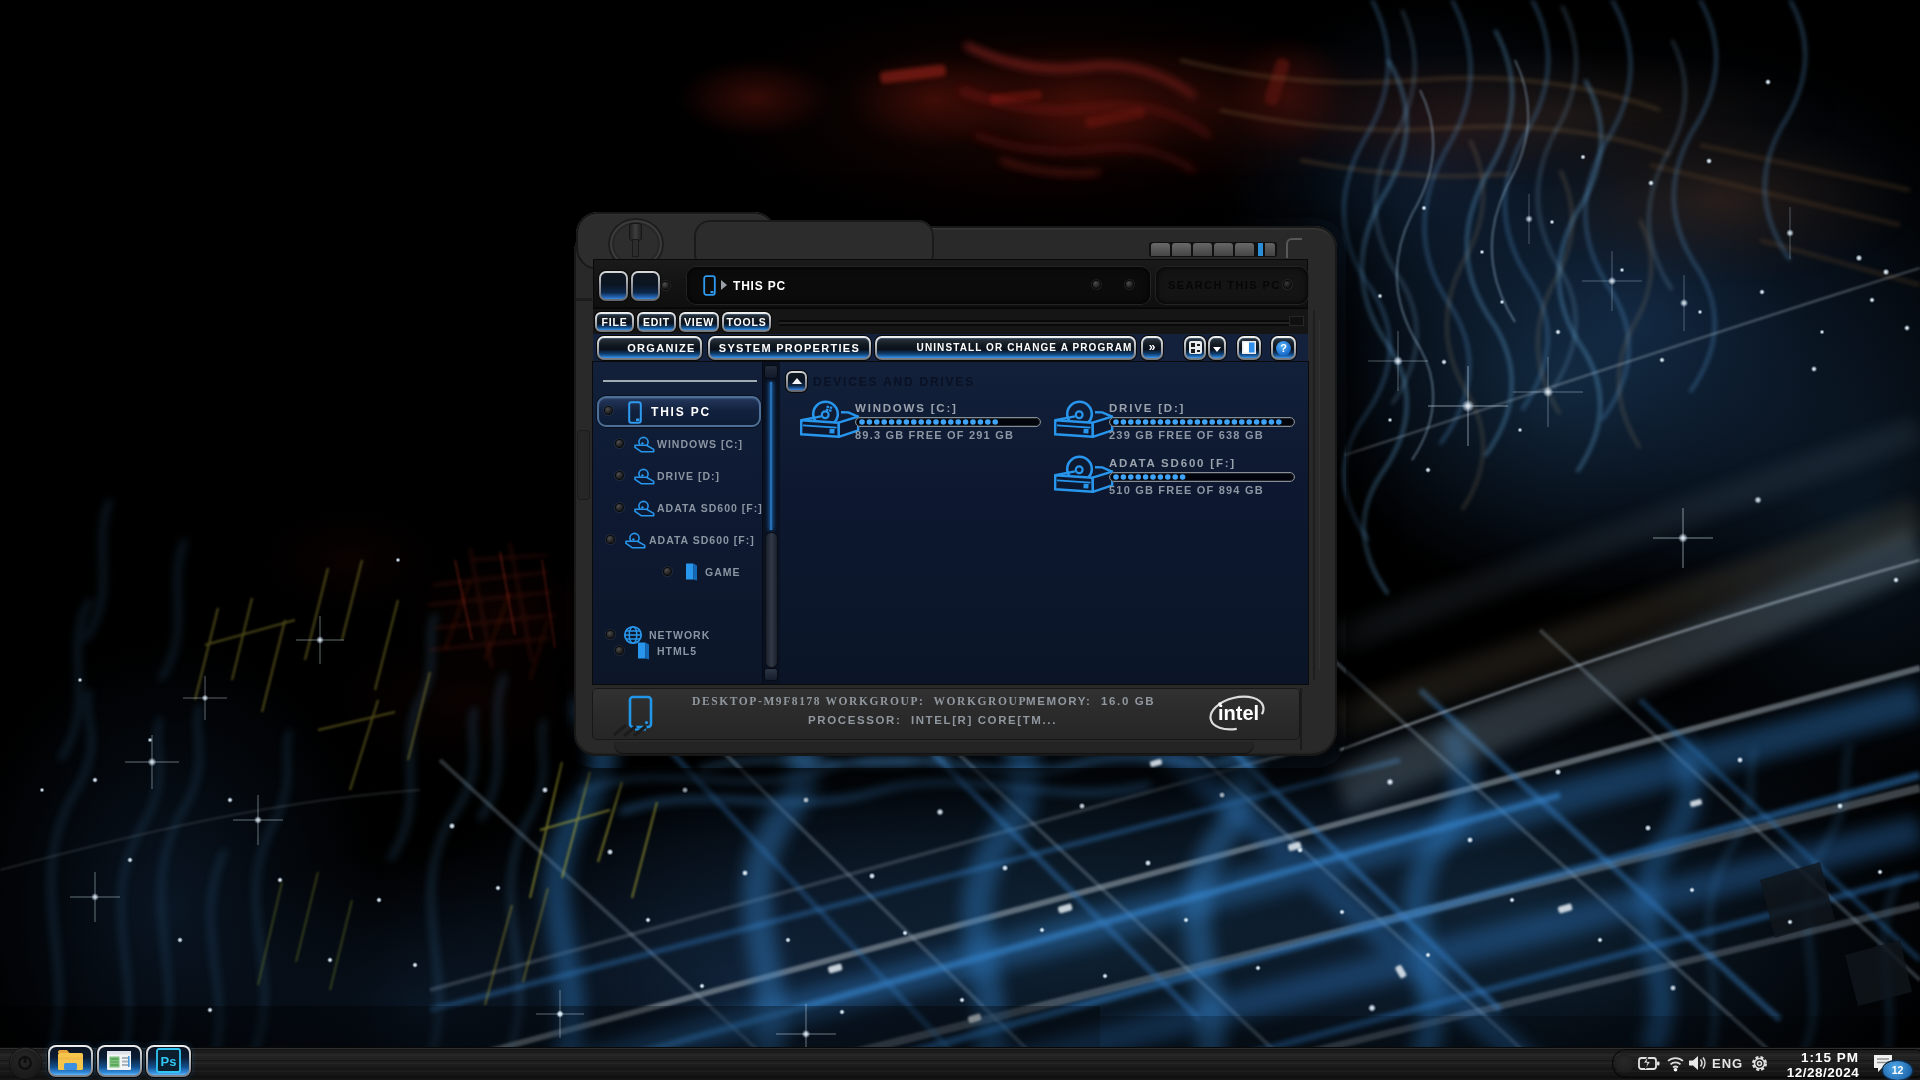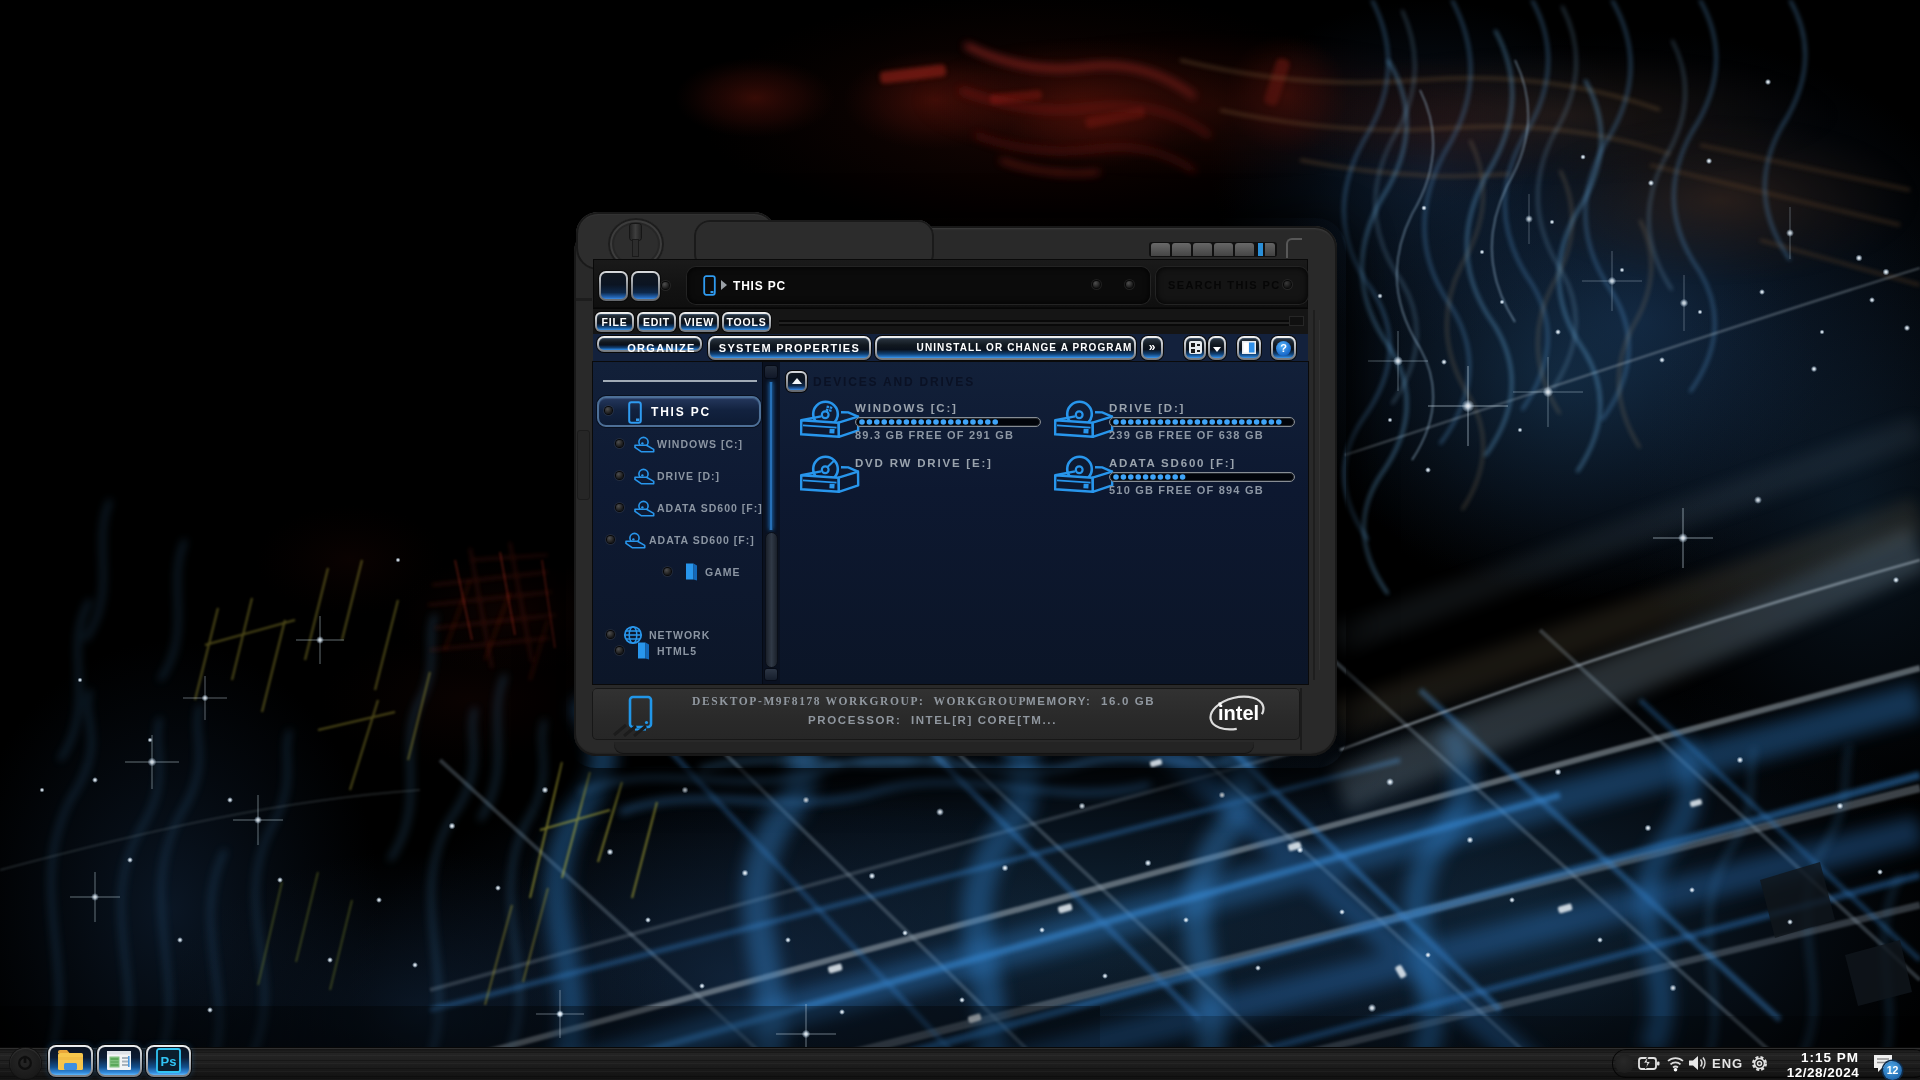--- a/index.html
+++ b/index.html
@@ -532,21 +532,21 @@
 
   <div class="abs" style="left:19px;top:98px;width:715px;height:26px;background:#151515;box-shadow:inset 0 1px 0 #060606;"></div>
   <div class="mtl" style="left:21px;top:102px;width:39px;height:20px;font-size:10.5px;letter-spacing:.8px;line-height:16px;border-radius:6px;">FILE</div>
   <div class="mtl" style="left:63px;top:102px;width:39px;height:20px;font-size:10.5px;letter-spacing:.8px;line-height:16px;border-radius:6px;">EDIT</div>
   <div class="mtl" style="left:105px;top:102px;width:40px;height:20px;font-size:10.5px;letter-spacing:.8px;line-height:16px;border-radius:6px;">VIEW</div>
   <div class="mtl" style="left:148px;top:102px;width:49px;height:20px;font-size:10.5px;letter-spacing:.8px;line-height:16px;border-radius:6px;">TOOLS</div>
   <div class="abs" style="left:205px;top:110px;width:511px;height:2px;background:#090909;box-shadow:0 2px 0 #222, 0 4px 0 #090909;"></div>
   <div class="abs" style="left:715px;top:106px;width:15px;height:10px;background:#101010;border:1px solid #262626;"></div>
 
   <div class="abs" style="left:19px;top:124px;width:715px;height:28px;background:#13213c;"></div>
-  <div class="mtl" style="left:23px;top:126px;width:105px;height:16px;font-size:11px;letter-spacing:1.3px;line-height:20px;padding-left:24px;">ORGANIZE <span style="display:inline-block;width:0;height:0;border-top:5px solid #fff;border-left:4px solid transparent;border-right:4px solid transparent;vertical-align:2px;"></span></div>
+  <div class="mtl" style="left:23px;top:126px;width:105px;height:24px;font-size:11px;letter-spacing:1.3px;line-height:20px;padding-left:24px;">ORGANIZE <span style="display:inline-block;width:0;height:0;border-top:5px solid #fff;border-left:4px solid transparent;border-right:4px solid transparent;vertical-align:2px;"></span></div>
   <div class="mtl" style="left:134px;top:126px;width:163px;height:24px;font-size:11px;letter-spacing:1.3px;line-height:20px;">SYSTEM PROPERTIES</div>
   <div class="mtl" style="left:301px;top:126px;width:261px;height:24px;font-size:10px;letter-spacing:1.1px;line-height:20px;white-space:nowrap;overflow:hidden;padding-left:38px;">UNINSTALL OR CHANGE A PROGRAM</div>
   <div class="mtl" style="left:567px;top:126px;width:22px;height:24px;font-size:12px;line-height:19px;">»</div>
   <div class="mtl" style="left:610px;top:126px;width:22px;height:24px;">
     <svg width="13" height="13" viewBox="0 0 13 13" style="margin-top:3px;">
           <rect x="0" y="0" width="13" height="13" rx="2" fill="#e8ecf0"></rect>
           <rect x="2" y="2" width="4" height="4" fill="#1a1a1a"></rect>
           <rect x="2" y="8" width="4" height="4" fill="#1a1a1a"></rect>
           <rect x="8" y="3" width="3" height="2" fill="#1a1a1a"></rect>
           <rect x="8" y="9" width="3" height="2" fill="#1a1a1a"></rect>
@@ -733,34 +733,20 @@
                   <circle cx="139.2" cy="4" r="2.8"></circle>
                   <circle cx="146.6" cy="4" r="2.8"></circle>
                   <circle cx="154" cy="4" r="2.8"></circle>
                   <circle cx="161.4" cy="4" r="2.8"></circle>
                   <circle cx="168.8" cy="4" r="2.8"></circle>
                 </g>
               </svg>
             </div>
         <div class="dfree">239 GB FREE OF 638 GB</div>
       </div>
-      <div class="ditem" style="left:20px;top:93px;">
-        <svg class="abs" style="left:0;top:0;" width="60" height="46" viewBox="0 0 60 46">
-              <circle cx="25.5" cy="14" r="12.3" fill="none" stroke="#2896ec" stroke-width="2.6"></circle>
-              <circle cx="25.2" cy="14.8" r="3.4" fill="none" stroke="#2896ec" stroke-width="2.2"></circle>
-              <path d="M27.5,12 l7.5,-7.2" stroke="#2896ec" stroke-width="2"></path>
-              <path d="M1.2,20.3 L21,16.4" fill="none" stroke="#2896ec" stroke-width="2.4"></path>
-              <path d="M41,12.2 L48.3,12.4 L58,16.6" fill="none" stroke="#2896ec" stroke-width="2.4"></path>
-              <path d="M38.6,22.6 L58,16.6 L58.2,30.3 L38.8,36.8 Z" fill="#0d1830" stroke="#2896ec" stroke-width="2.4" stroke-linejoin="round"></path>
-              <path d="M1.2,20.3 L38.5,22.8 L38.8,36.8 L1,34.3 Z" fill="#0d1830" stroke="#2896ec" stroke-width="2.6" stroke-linejoin="round"></path>
-              <path d="M3,25.4 L36.5,27.6" fill="none" stroke="#2896ec" stroke-width="1.6"></path>
-              <rect x="29.5" y="28.8" width="5" height="4.6" fill="#2896ec" transform="rotate(3 32 31)"></rect>
-            </svg>
-        <div class="dname">DVD RW DRIVE [E:]</div>
-      </div>
       <div class="ditem" style="left:274px;top:93px;">
         <svg class="abs" style="left:0;top:0;" width="60" height="46" viewBox="0 0 60 46">
               <circle cx="25.5" cy="14" r="12.3" fill="none" stroke="#2896ec" stroke-width="2.6"></circle>
               <circle cx="25.2" cy="14.8" r="3.4" fill="none" stroke="#2896ec" stroke-width="2.2"></circle>
               <path d="M1.2,20.3 L21,16.4" fill="none" stroke="#2896ec" stroke-width="2.4"></path>
               <path d="M41,12.2 L48.3,12.4 L58,16.6" fill="none" stroke="#2896ec" stroke-width="2.4"></path>
               <path d="M38.6,22.6 L58,16.6 L58.2,30.3 L38.8,36.8 Z" fill="#0d1830" stroke="#2896ec" stroke-width="2.4" stroke-linejoin="round"></path>
               <path d="M1.2,20.3 L38.5,22.8 L38.8,36.8 L1,34.3 Z" fill="#0d1830" stroke="#2896ec" stroke-width="2.6" stroke-linejoin="round"></path>
               <path d="M3,25.4 L36.5,27.6" fill="none" stroke="#2896ec" stroke-width="1.6"></path>
               <rect x="29.5" y="28.8" width="5" height="4.6" fill="#2896ec" transform="rotate(3 32 31)"></rect>
@@ -881,15 +867,15 @@
         <circle cx="9.5" cy="9.5" r="6.2" fill="none" stroke="#e0e0e0" stroke-width="2.6" stroke-dasharray="2.9 2"></circle>
         <circle cx="9.5" cy="9.5" r="5" fill="none" stroke="#e0e0e0" stroke-width="1.6"></circle>
         <circle cx="9.5" cy="9.5" r="2" fill="none" stroke="#e0e0e0" stroke-width="1.5"></circle>
       </svg>
   <div class="txt" style="left:1797px;top:3px;width:66px;text-align:center;font-size:13.5px;letter-spacing:1px;color:#fff;">1:15 PM</div>
   <div class="txt" style="left:1781px;top:18px;width:84px;text-align:center;font-size:13.5px;letter-spacing:.5px;color:#fff;">12/28/2024</div>
   <svg class="abs" style="left:1872px;top:6px;" width="26" height="22" viewBox="0 0 26 22">
         <path d="M2,2 h18 v13 h-10 l-4,4 v-4 h-4 z" fill="#f0f0f0"></path>
         <path d="M5,6 h12 M5,9.5 h12" stroke="#909090" stroke-width="1.6"></path>
       </svg>
-  <div class="abs" style="left:1883px;top:14px;width:19px;height:19px;border-radius:50%;background:radial-gradient(circle at 42% 35%,#4fa8e8,#1b62a8 80%);box-shadow:0 0 0 1.5px #0d2a48;color:#fff;font-size:10.5px;font-weight:bold;text-align:center;line-height:19px;">12</div>
+  <div class="abs" style="left:1883px;top:14px;width:29px;height:19px;border-radius:50%;background:radial-gradient(circle at 42% 35%,#4fa8e8,#1b62a8 80%);box-shadow:0 0 0 1.5px #0d2a48;color:#fff;font-size:10.5px;font-weight:bold;text-align:center;line-height:19px;">12</div>
 </div>
 </div>
 
 </body></html>

